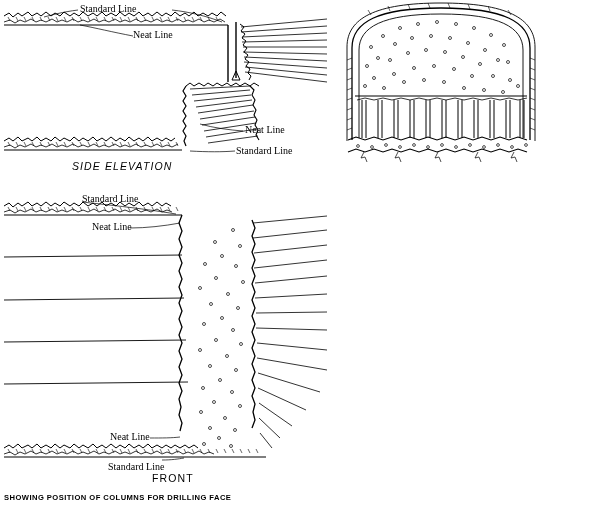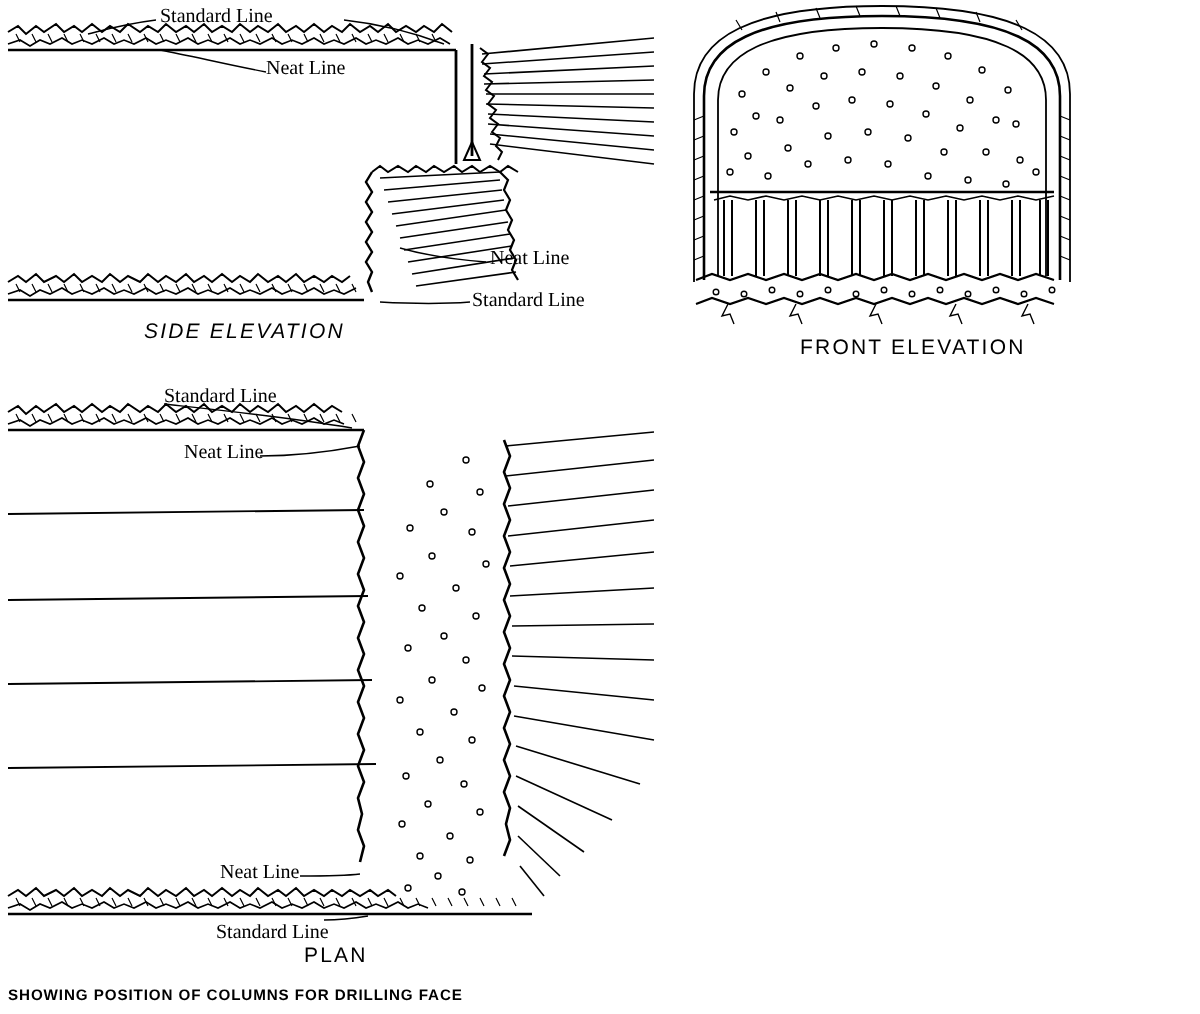--- a/index.html
+++ b/index.html
@@ -191,21 +191,20 @@
         <circle cx="132" cy="145" r="1.4"></circle>
       <circle cx="146" cy="147" r="1.4"></circle>
         <circle cx="160" cy="145" r="1.4"></circle>
         <circle cx="174" cy="147" r="1.4"></circle>
       <circle cx="188" cy="145" r="1.4"></circle>
     </g>
     <g class="ln" stroke-width="0.7">
       <path d="M26,152 l-3,6 4,-1 2,5 M60,152 l-3,6 4,-1 2,5 M100,152 l-3,6 4,-1 2,5 M140,152 l-3,6 4,-1 2,5 M176,152 l-3,6 4,-1 2,5"></path>
     </g>
   </svg>
-  <div class="cap" style="left:62px;top:168px;">FRONT ELEVATION</div>
 </div>
 
 <div class="fig" style="left:0px;top:190px;width:330px;height:300px;">
   <svg width="330" height="282" viewBox="0 0 330 282">
 
     <path class="ln" stroke-width="1" d="M4,16 l5,-3 4,4 5,-4 4,3 6,-4 4,4 5,-3 4,3 5,-4 5,4 4,-3 5,3 4,-4 6,4 4,-3 5,3 4,-4 5,4 5,-3 4,3 5,-4 4,4 5,-3 5,3 4,-4 5,4 4,-3 5,3 5,-4 4,4 5,-3 4,3 5,-4 5,4 4,-3 5,3"></path>
     <path class="ln" stroke-width="0.8" d="M4,22 l6,-2 5,3 5,-3 5,2 6,-3 5,3 5,-2 5,2 6,-3 5,3 5,-2 5,2 6,-3 5,3 5,-2 5,2 6,-3 5,3 5,-2 5,2 6,-3 5,3 5,-2 5,2 6,-3 5,3 5,-2 5,2 6,-3 5,3 5,-2 5,2"></path>
     <g class="ln" stroke-width="0.6">
       <path d="M8,17 l2,4 M16,17 l2,4 M24,17 l2,4 M32,17 l2,4 M40,17 l2,4 M48,17 l2,4 M56,17 l2,4 M64,17 l2,4 M72,17 l2,4 M80,17 l2,4 M88,17 l2,4 M96,17 l2,4 M104,17 l2,4 M112,17 l2,4 M120,17 l2,4 M128,17 l2,4 M136,17 l2,4 M144,17 l2,4 M152,17 l2,4 M160,17 l2,4 M168,17 l2,4 M176,17 l2,4"></path>
     </g>
@@ -286,16 +285,16 @@
     <path class="ln" stroke-width="0.7" d="M82,12 C100,14 140,18 176,24"></path>
     <path class="ln" stroke-width="0.7" d="M130,38 C146,38 164,36 180,33"></path>
     <path class="ln" stroke-width="0.7" d="M150,248 C162,248 172,248 180,247"></path>
     <path class="ln" stroke-width="0.7" d="M162,270 C172,270 178,269 184,268"></path>
   </svg>
 
   <div class="lbl" style="left:82px;top:4px;">Standard Line</div>
   <div class="lbl" style="left:92px;top:32px;">Neat Line</div>
   <div class="lbl" style="left:110px;top:242px;">Neat Line</div>
   <div class="lbl" style="left:108px;top:272px;">Standard Line</div>
-  <div class="cap" style="left:152px;top:282px;">PLAN</div>
+  <div class="cap" style="left:152px;top:282px;">FRONT</div>
 </div>
 
 <div class="cap-small" style="left:4px;top:493px;">SHOWING POSITION OF COLUMNS FOR DRILLING FACE</div>
 
 </body></html>

